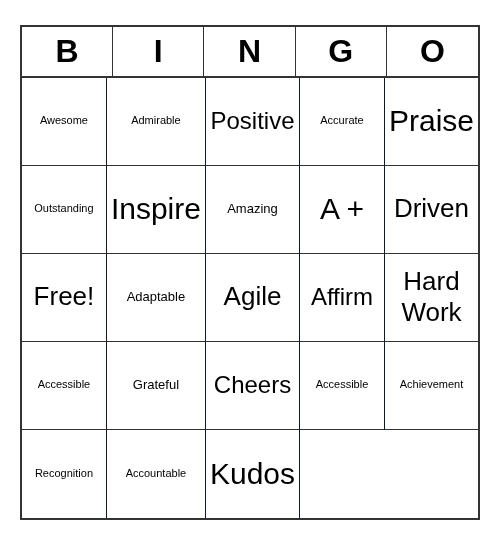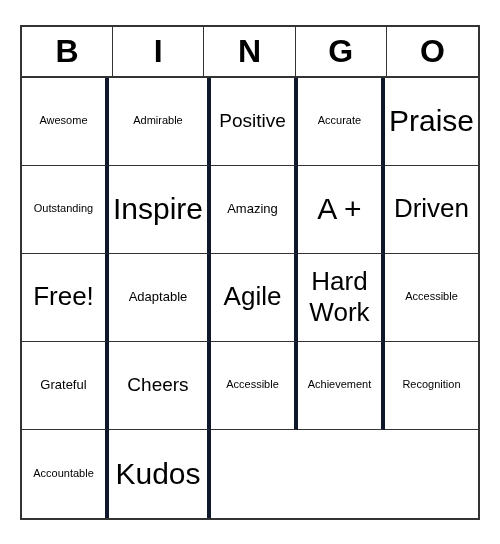--- a/index.html
+++ b/index.html
@@ -30,38 +30,38 @@
     }
     .bingo-header-cell:last-child {
       border-right: none;
     }
     .bingo-grid {
       display: grid;
       grid-template-columns: repeat(5, 1fr);
       grid-template-rows: repeat(5, 88px);
     }
     .bingo-cell {
-      border-right: 4px solid #0f172a;
+      border-right: 1px solid #0f172a;
       border-bottom: 1px solid #333;
       display: flex;
       align-items: center;
       justify-content: center;
       text-align: center;
       padding: 4px;
       line-height: 1.2;
     }
     .bingo-cell:nth-child(5n) {
       border-right: none;
     }
     .bingo-cell:nth-child(n+21) {
       border-bottom: none;
     }
     .size-small { font-size: 11px; }
     .size-medium { font-size: 13px; }
-    .size-large { font-size: 19px; }
+    .size-large { font-size: 24px; }
     .size-xlarge { font-size: 26px; }
     .size-xxlarge { font-size: 30px; }
   </style>
 </head>
 <body>
 
 <div class="bingo-card">
   <div class="bingo-header">
   <div class="bingo-header-cell">B</div>
       <div class="bingo-header-cell">I</div>
@@ -76,20 +76,21 @@
       <div class="bingo-cell size-small">Accurate</div>
       <div class="bingo-cell size-xxlarge">Praise</div>
       <div class="bingo-cell size-small">Outstanding</div>
       <div class="bingo-cell size-xxlarge">Inspire</div>
       <div class="bingo-cell size-medium">Amazing</div>
       <div class="bingo-cell size-xxlarge">A +</div>
       <div class="bingo-cell size-xlarge">Driven</div>
       <div class="bingo-cell size-xlarge">Free!</div>
       <div class="bingo-cell size-medium">Adaptable</div>
       <div class="bingo-cell size-xlarge">Agile</div>
+      <div class="bingo-cell size-large">Affirm</div>
       <div class="bingo-cell size-xlarge">Hard Work</div>
       <div class="bingo-cell size-small">Accessible</div>
       <div class="bingo-cell size-medium">Grateful</div>
       <div class="bingo-cell size-large">Cheers</div>
       <div class="bingo-cell size-small">Accessible</div>
       <div class="bingo-cell size-small">Achievement</div>
       <div class="bingo-cell size-small">Recognition</div>
       <div class="bingo-cell size-small">Accountable</div>
       <div class="bingo-cell size-xxlarge">Kudos</div>
     </div>

